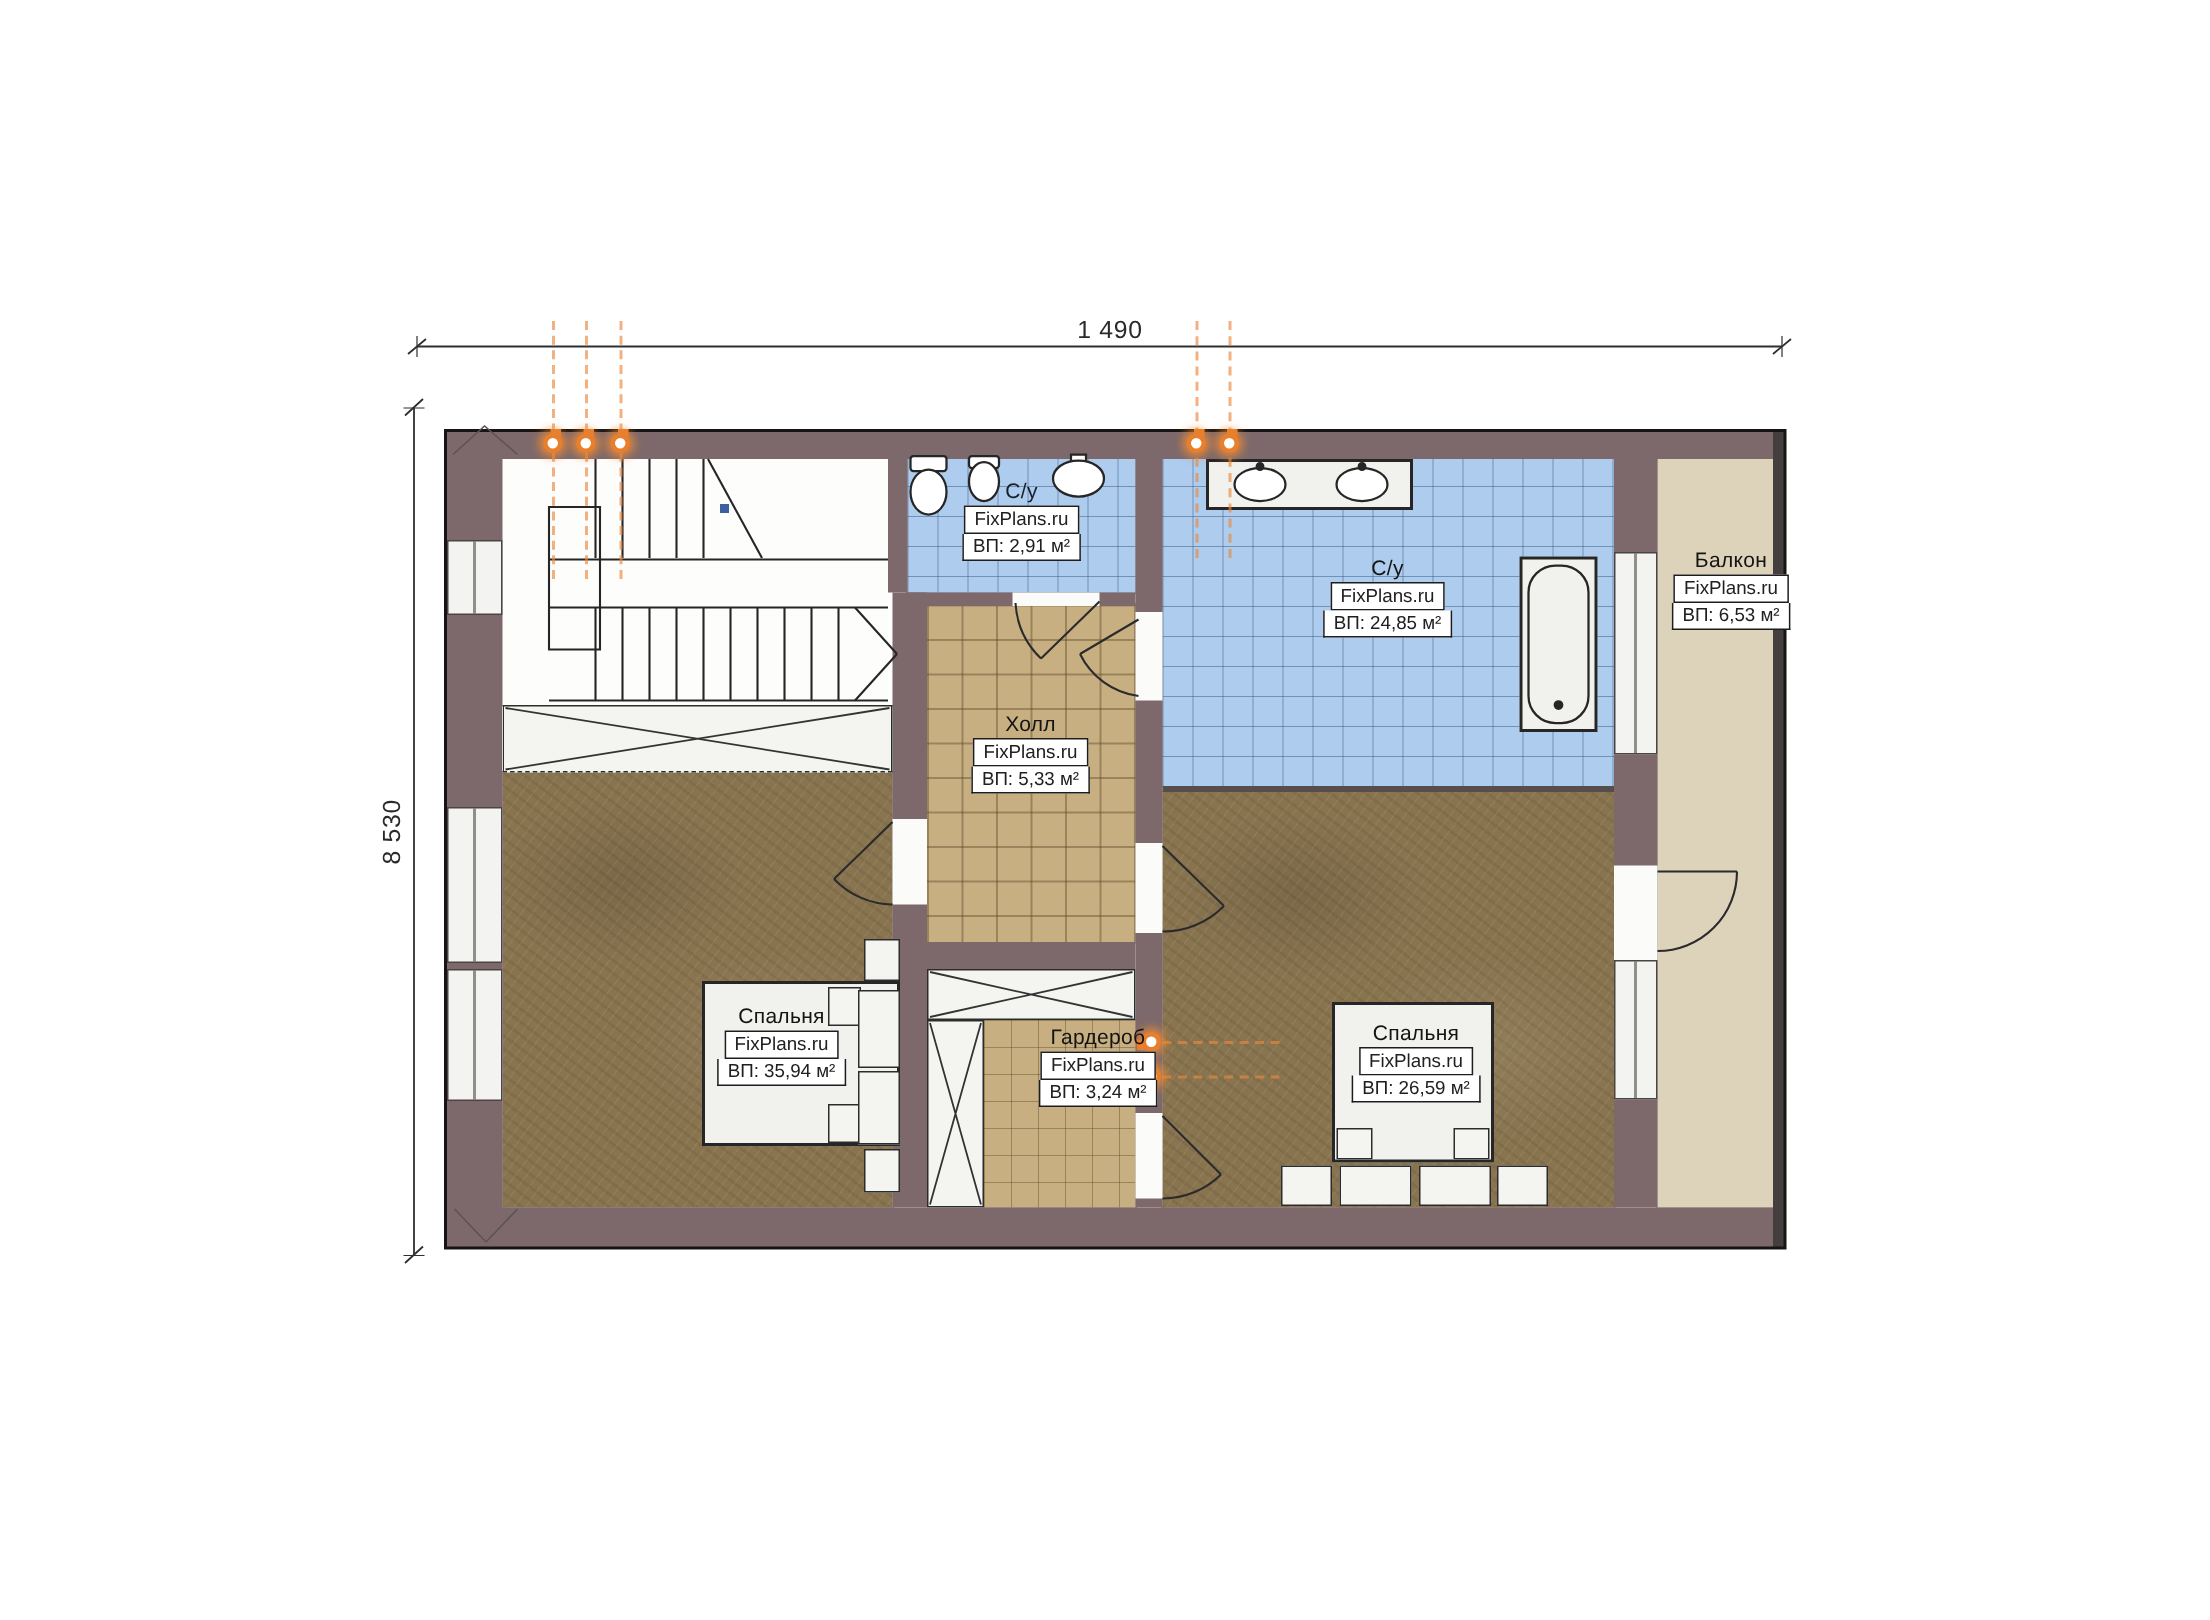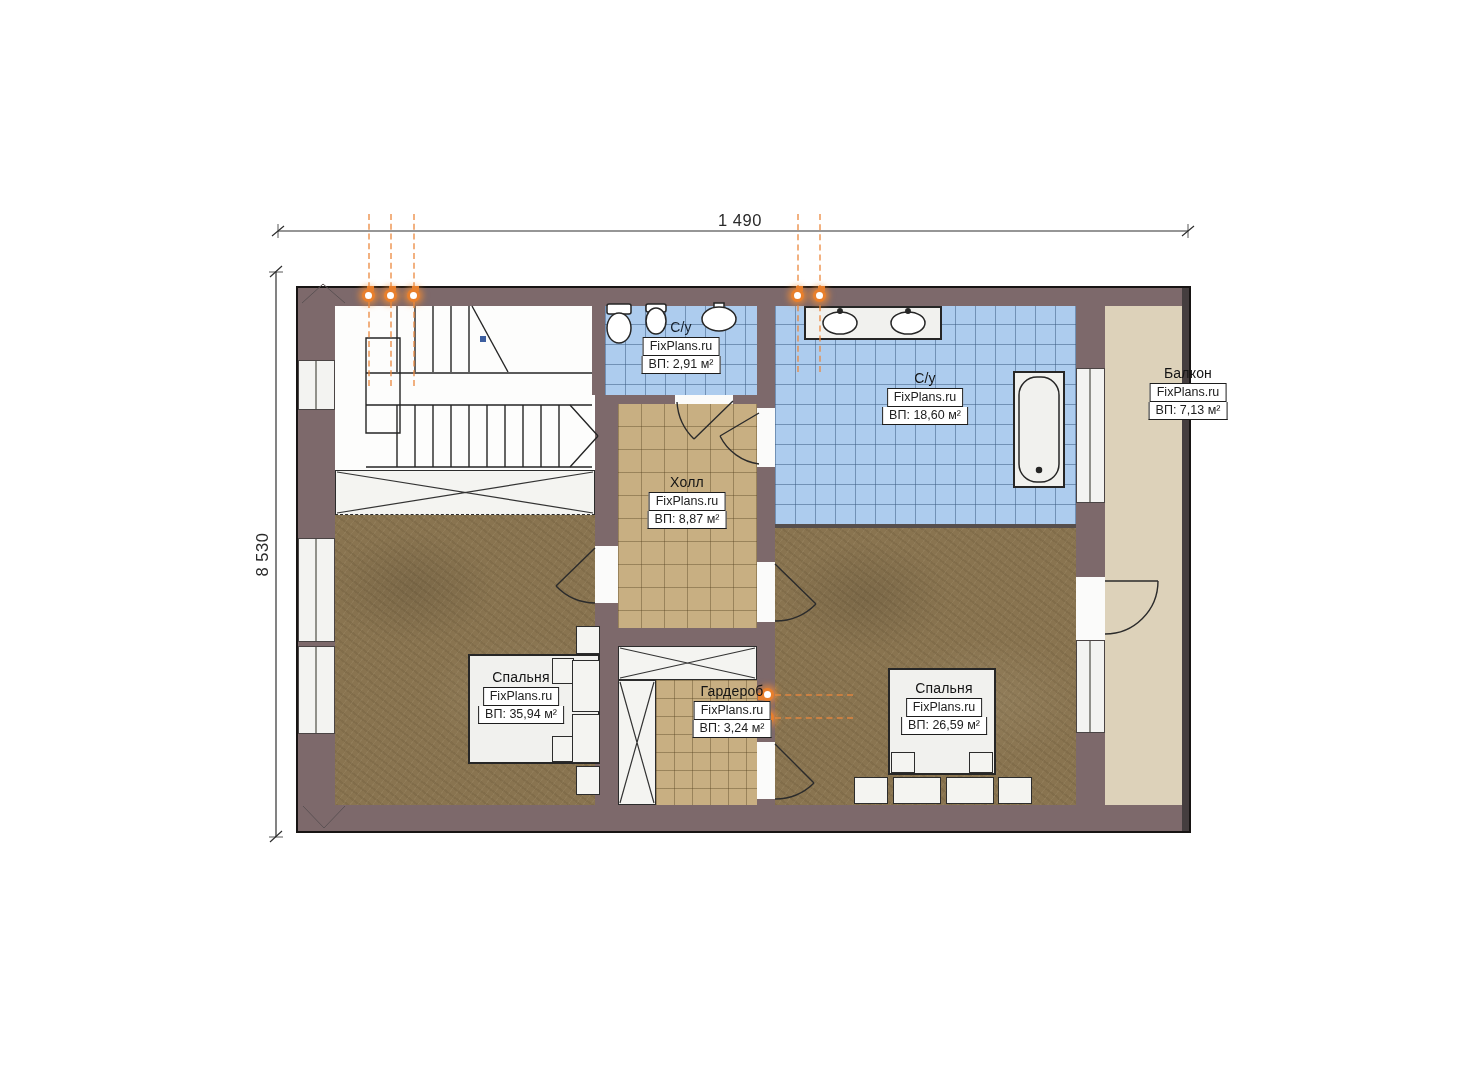--- a/index.html
+++ b/index.html
@@ -239,33 +239,33 @@
 
   <div class="abs rlabel" style="left:681px;top:319px;">
     <div class="rname" style="color:#16202c;">С/у</div>
     <div class="rbox">FixPlans.ru</div>
     <div class="rbox second">ВП: 2,91 м²</div>
   </div>
 
   <div class="abs rlabel" style="left:925px;top:370px;">
     <div class="rname">С/у</div>
     <div class="rbox">FixPlans.ru</div>
-    <div class="rbox second">ВП: 18,60 м²</div>
+    <div class="rbox second">ВП: 24,85 м²</div>
   </div>
 
   <div class="abs rlabel" style="left:687px;top:474px;">
     <div class="rname">Холл</div>
     <div class="rbox">FixPlans.ru</div>
-    <div class="rbox second">ВП: 8,87 м²</div>
-  </div>
-
-  <div class="abs rlabel" style="left:1188px;top:365px;">
+    <div class="rbox second">ВП: 5,33 м²</div>
+  </div>
+
+  <div class="abs rlabel" style="left:1154px;top:365px;">
     <div class="rname">Балкон</div>
     <div class="rbox">FixPlans.ru</div>
-    <div class="rbox second">ВП: 7,13 м²</div>
+    <div class="rbox second">ВП: 6,53 м²</div>
   </div>
 
   <div class="abs rlabel" style="left:521px;top:669px;">
     <div class="rname">Спальня</div>
     <div class="rbox">FixPlans.ru</div>
     <div class="rbox second">ВП: 35,94 м²</div>
   </div>
 
   <div class="abs rlabel" style="left:732px;top:683px;">
     <div class="rname">Гардероб</div>

